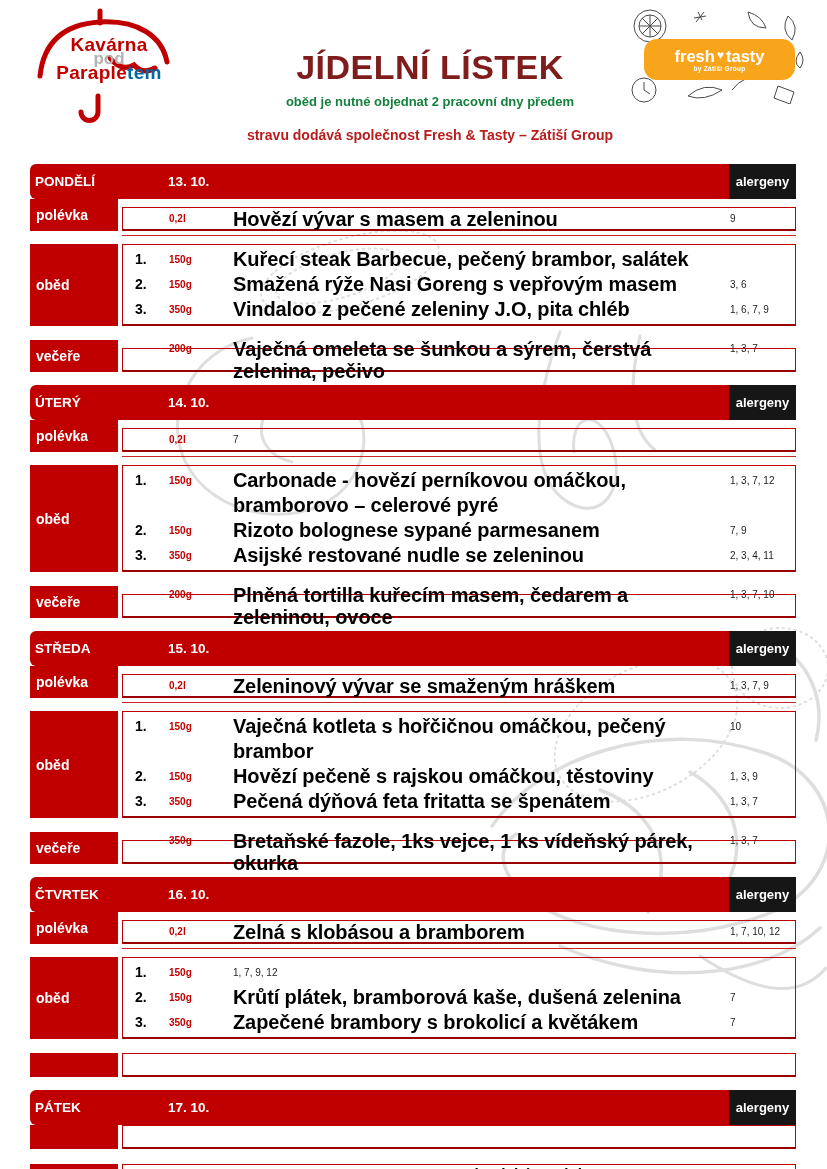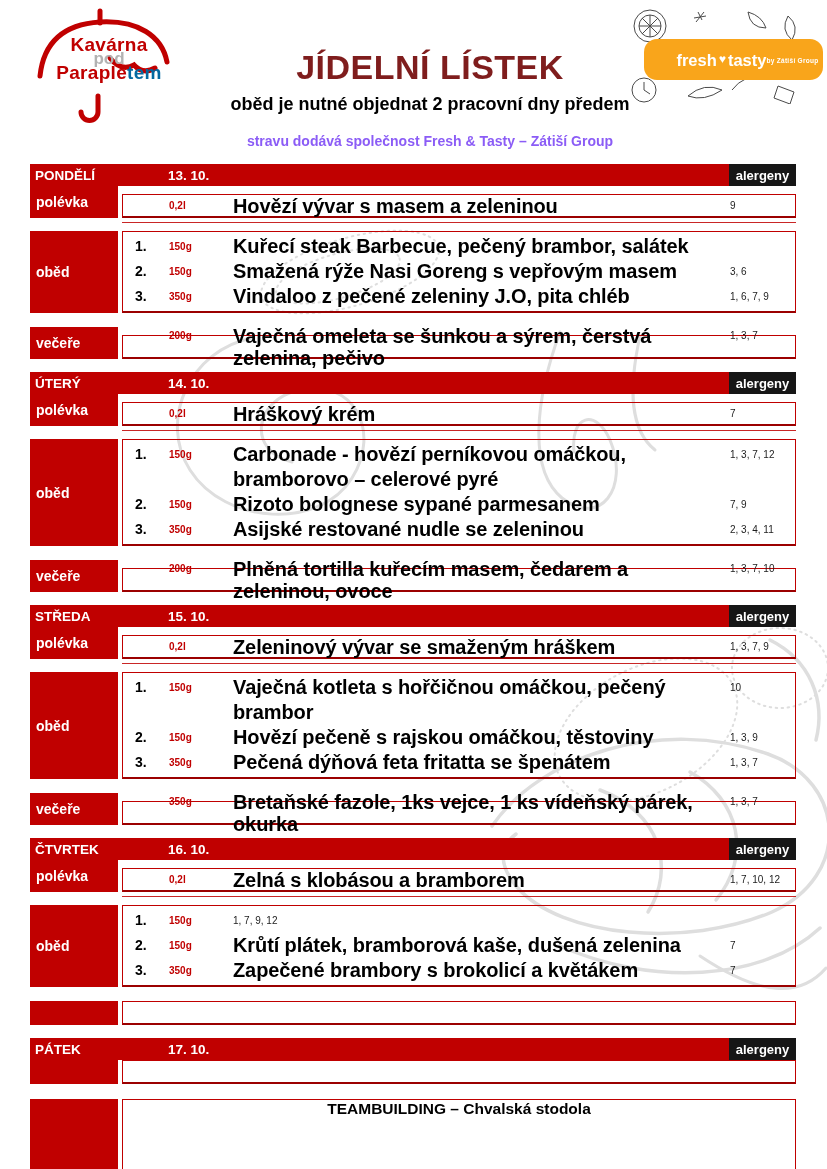--- a/index.html
+++ b/index.html
@@ -17,38 +17,38 @@
   .logo { position:absolute; left:28px; top:6px; width:166px; height:124px; }
   .logo svg { position:absolute; left:0; top:0; }
   .logo-words { position:absolute; left:6px; top:31px; width:150px; text-align:center; }
   .lw1 { font-size:19px; font-weight:700; color:#C00000; line-height:15px; letter-spacing:.3px; }
   .lw2 { font-size:17px; font-weight:700; color:#B2B2B2; line-height:13px; }
   .lw3 { font-size:19px; font-weight:700; line-height:15px; letter-spacing:.3px; }
   .red-t { color:#C00000; } .gray-t { color:#0369a1; }
 
   .titles { position:absolute; left:205px; top:48px; width:450px; text-align:center; }
   .main-title { margin:0; font-size:34px; font-weight:700; color:#7f1d1d; letter-spacing:.5px; }
-  .note-blue { margin:7px 0 12px; font-size:18px; font-weight:700; color:#000000; }
-  .note-dark { margin:18px 0 8px; font-size:14px; font-weight:700; color:#8b5cf6; }
+  .note-blue { margin:7px 0 12px; font-size:13px; font-weight:700; color:#15803d; }
+  .note-dark { margin:18px 0 8px; font-size:14px; font-weight:700; color:#b91c1c; }
 
   .brand { position:absolute; left:628px; top:6px; width:182px; height:98px; }
   .brand svg { position:absolute; left:0; top:0; }
   .pill { position:absolute; left:16px; top:33px; width:151px; height:41px;
     background:#F9A51B; border-radius:13px;
-    display:flex; align-items:center; justify-content:center;padding-left:28px; }
+    display:flex; flex-direction:column; align-items:center; justify-content:center; }
   .pill-name { color:#fff; font-weight:700; font-size:16.5px; line-height:16px;
     display:flex; align-items:center; gap:2px; }
   .heart-icon { font-size:12px; line-height:12px; position:relative; top:-1px; }
   .pill-by { color:#fff; font-weight:700; font-size:6.5px; margin-top:1px; letter-spacing:.3px; }
 
   
   .menu { position:relative; z-index:1; margin:0 31px 0 30px; }
   .day { margin-bottom:13px; }
 
-  .day-bar { height:22px; background:#C00000; display:grid; grid-template-columns:138px 1fr 67px; align-items:center; }
+  .day-bar { height:35px; background:#C00000; display:grid; grid-template-columns:138px 1fr 67px; align-items:center;border-radius:6px; }
   .day-name, .day-date { color:#fff; font-weight:700; font-size:13.5px; }
   .day-name { padding-left:5px; }
   .allerg-chip { background:#161616; color:#fff; font-weight:700; font-size:13px;
     height:100%; display:flex; align-items:center; justify-content:center; }
 
   .m-row { display:grid; grid-template-columns:88px 1fr; column-gap:4px; }
   .m-label { background:#C00000; color:#fff; font-weight:700; font-size:14px;
     display:flex; align-items:center; padding-left:6px; box-sizing:border-box; }
   .m-body { border:1px solid #C00000; border-bottom:2px solid #9B0000;
     box-sizing:border-box; background:transparent; }
@@ -212,21 +212,20 @@
           <span class="day-name">ÚTERÝ</span>
           <span class="day-date">14. 10.</span>
           <span class="allerg-chip">alergeny</span>
         </div>
         <div class="m-row soup">
           <div class="m-label">polévka</div>
           <div class="m-body">
             <div class="item">
               <span class="no"></span>
               <span class="portion">0,2l</span>
-              <span class="dish">Hráškový krém</span>
               <span class="allerg">7</span>
             </div>
           </div>
         </div>
         <div class="gap hairline"></div>
         <div class="m-row lunch">
           <div class="m-label">oběd</div>
           <div class="m-body">
             <div class="item">
               <span class="no">1.</span>

